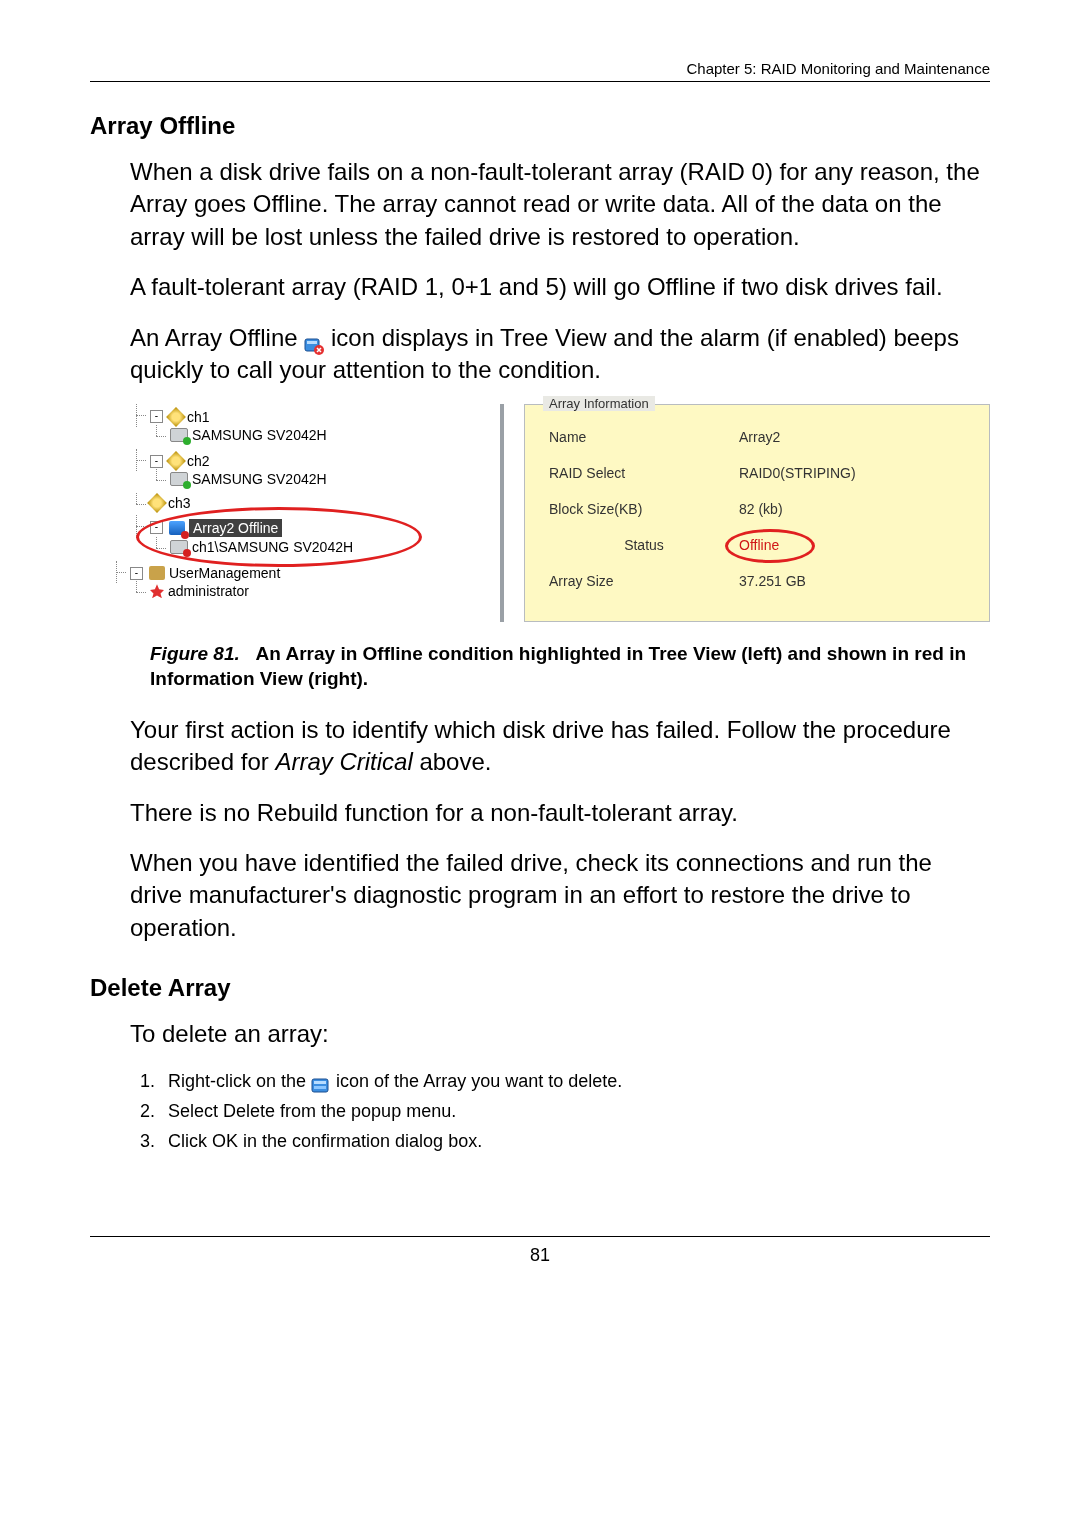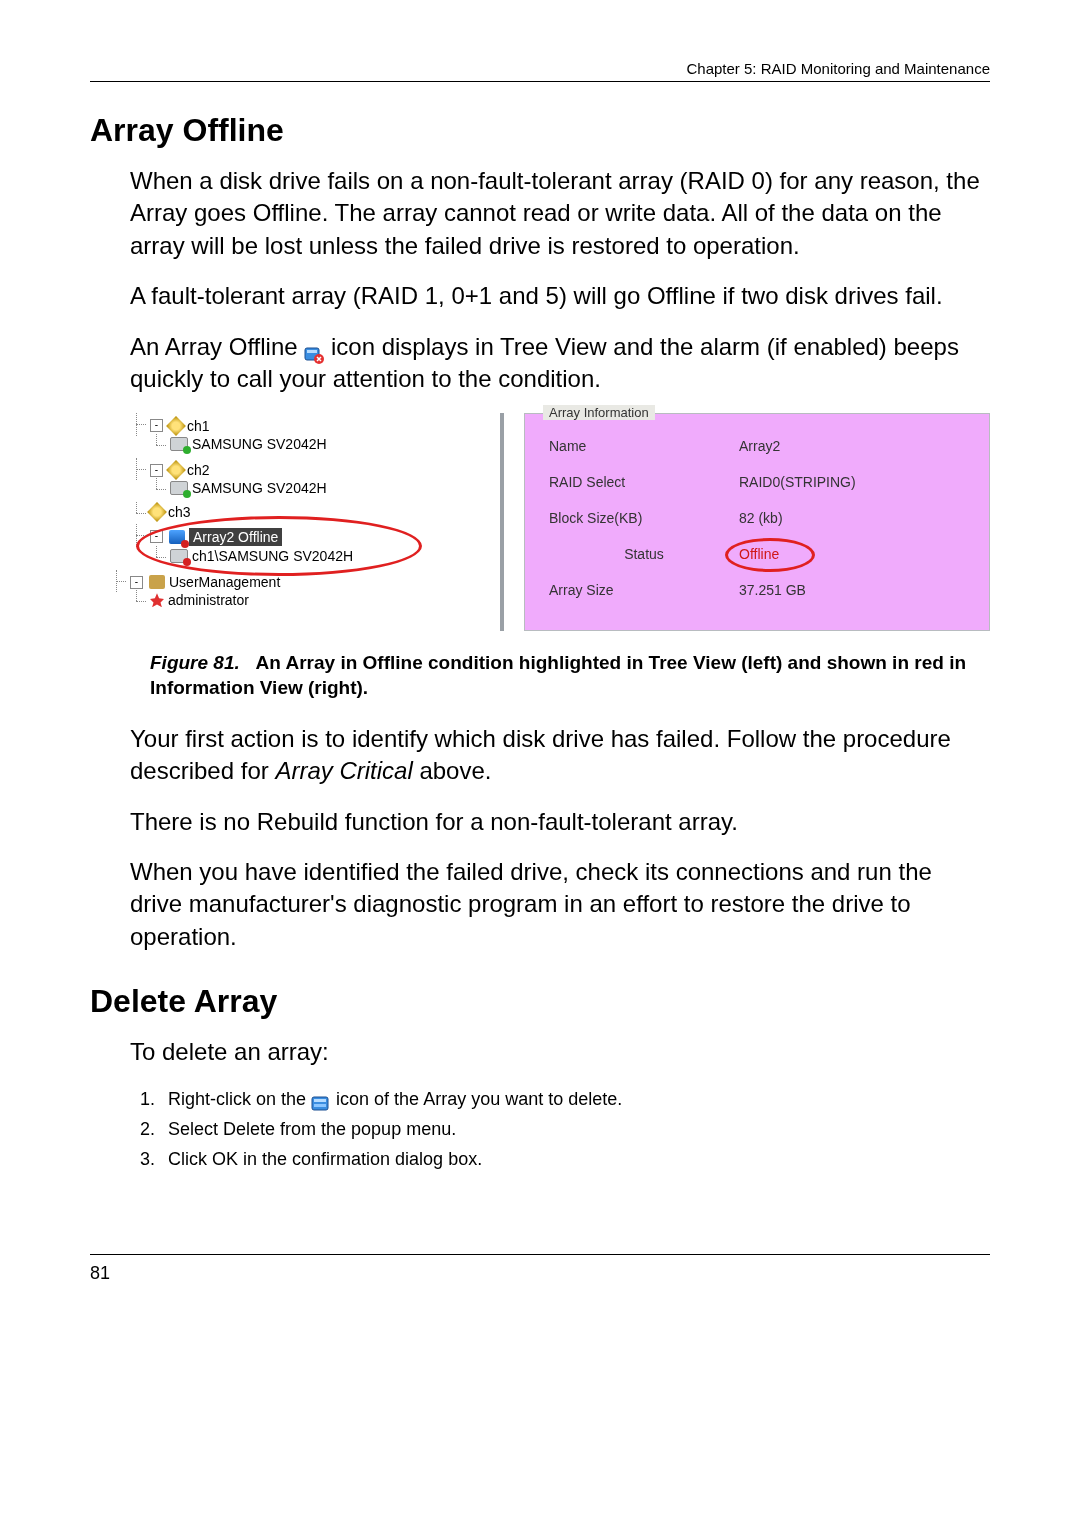--- a/index.html
+++ b/index.html
@@ -24,21 +24,21 @@
     border: none;
     border-top: 1.5px solid #000;
     margin: 0 0 30px 0;
   }
   hr.rule-bottom {
     border: none;
     border-top: 1.5px solid #000;
     margin: 80px 0 8px 0;
   }
   h2.section {
-    font-size: 32px;
+    font-size: 24px;
     font-weight: bold;
     margin: 30px 0 16px 0;
   }
   .body-text {
     font-size: 24px;
     line-height: 1.35;
     margin: 0 0 18px 0;
     padding-left: 40px;
   }
   .body-text .italic { font-style: italic; }
@@ -176,21 +176,21 @@
     height: 54px;
   }
   
   .info-panel {
     flex: 1;
     border-left: 4px solid #9aa0a6;
     padding-left: 20px;
   }
   .info-fieldset {
     border: 1px solid #b8bcc0;
-    background: #f0abfc;
+    background: #fef9c3;
     padding: 12px 40px 22px 24px;
     font-family: Tahoma, Arial, sans-serif;
     font-size: 14px;
     color: #333;
     position: relative;
   }
   .info-legend {
     position: relative;
     top: -22px;
     left: -6px;
@@ -220,20 +220,21 @@
   }
   .figure-caption .fig-label { font-style: italic; }
   ol.steps {
     font-size: 18px;
     line-height: 1.55;
     margin: 0 0 18px 40px;
     padding-left: 30px;
   }
   ol.steps li { padding-left: 8px; margin-bottom: 2px; }
   .page-num {
+    text-align: center;
     font-size: 18px;
   }
   
   svg.array-offline-ic, svg.array-ic {
     vertical-align: middle;
   }
 </style>
 </head>
 <body>
 

